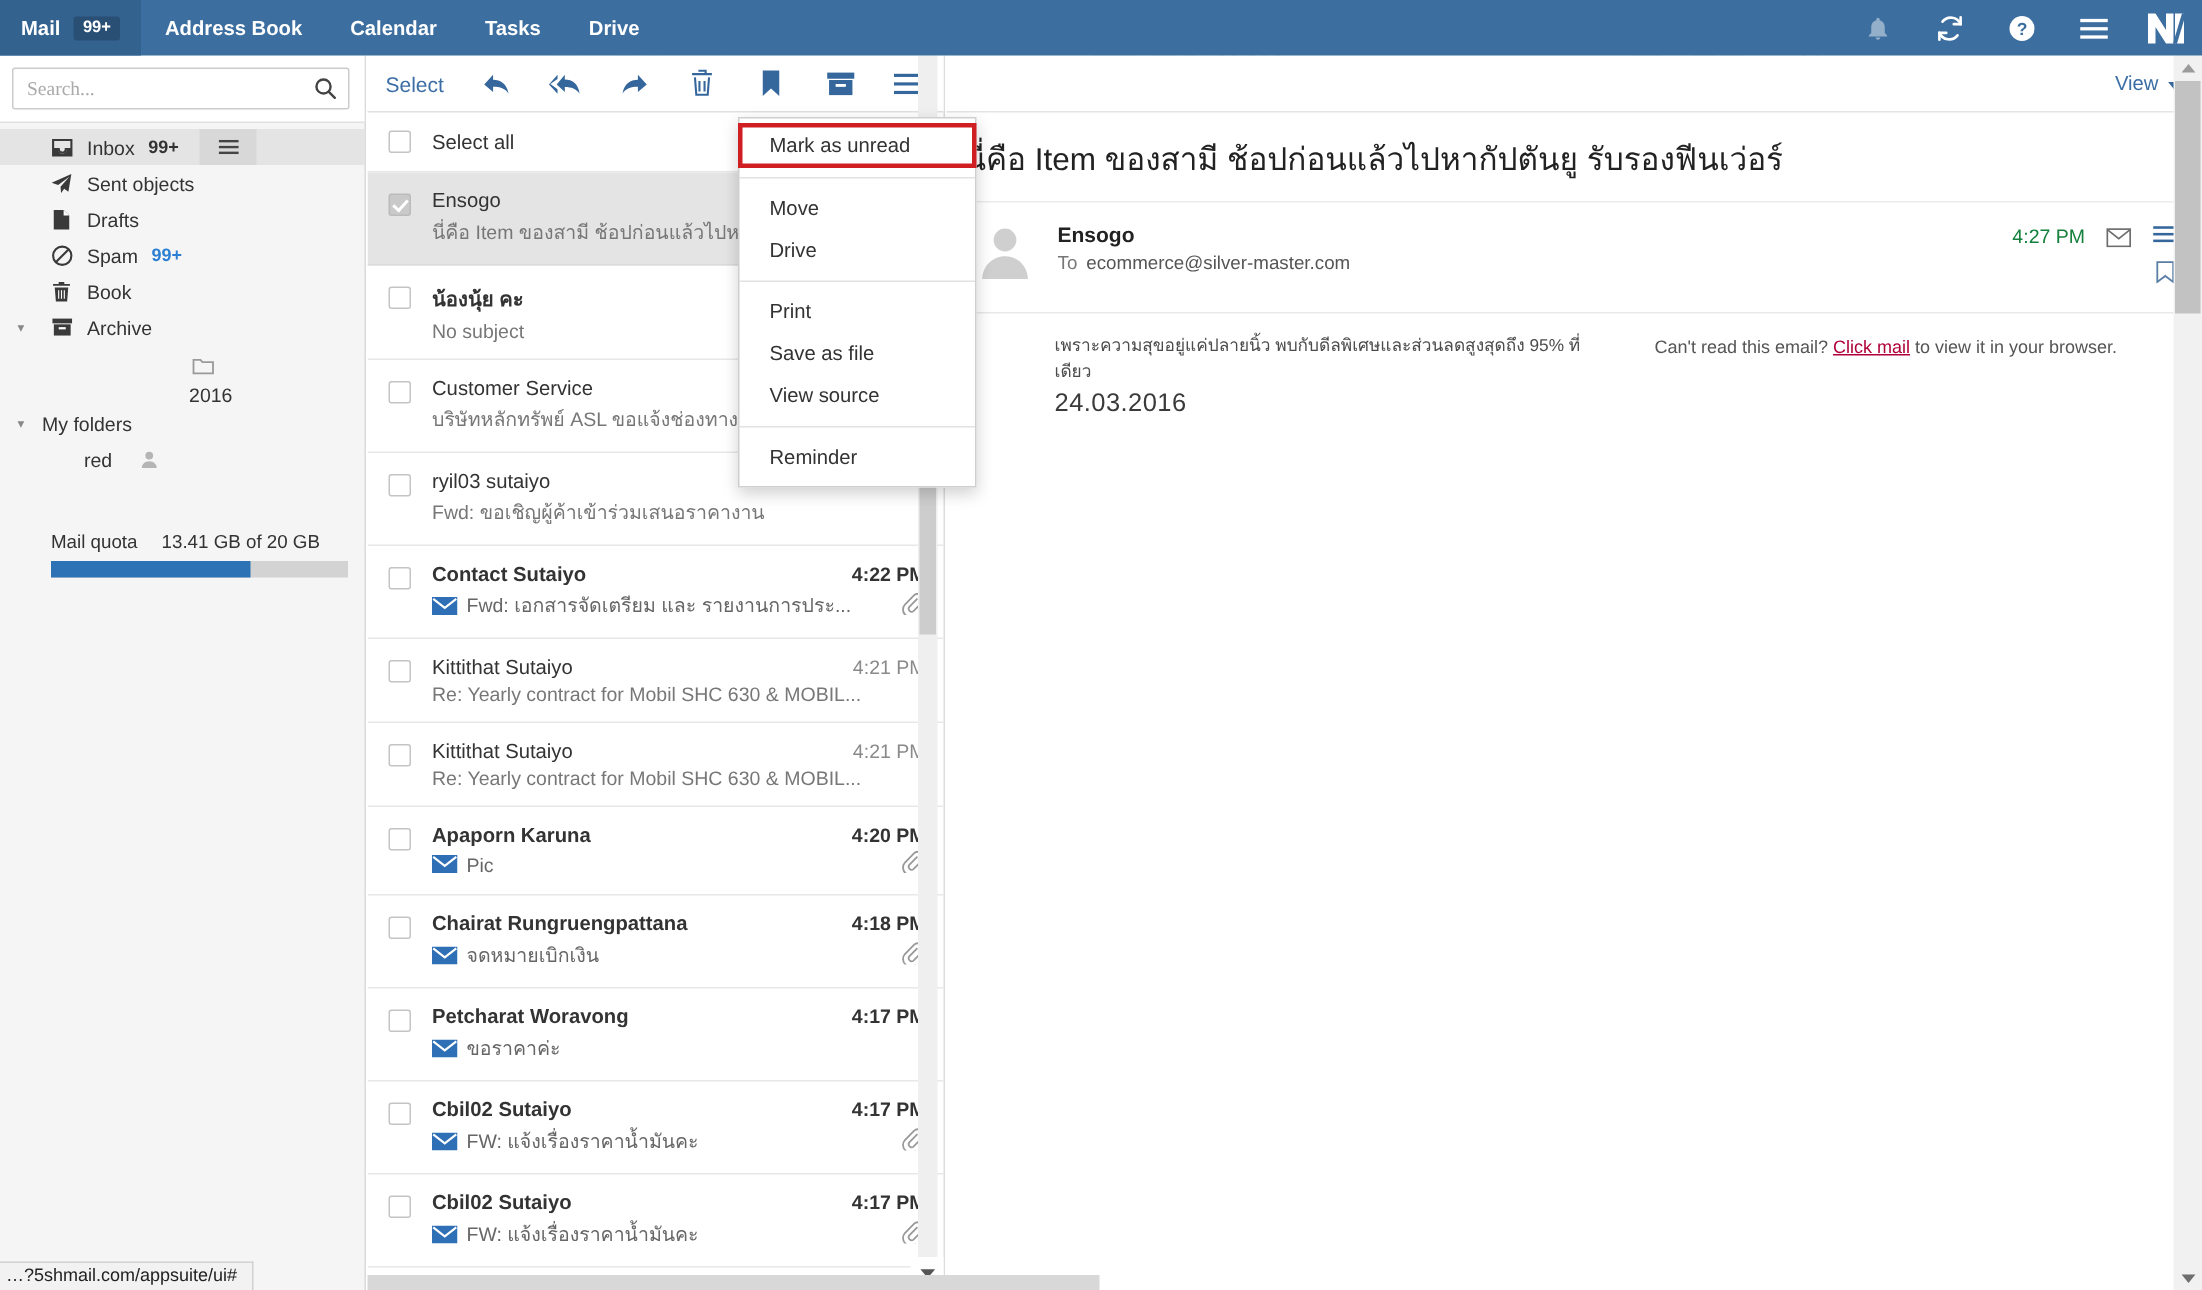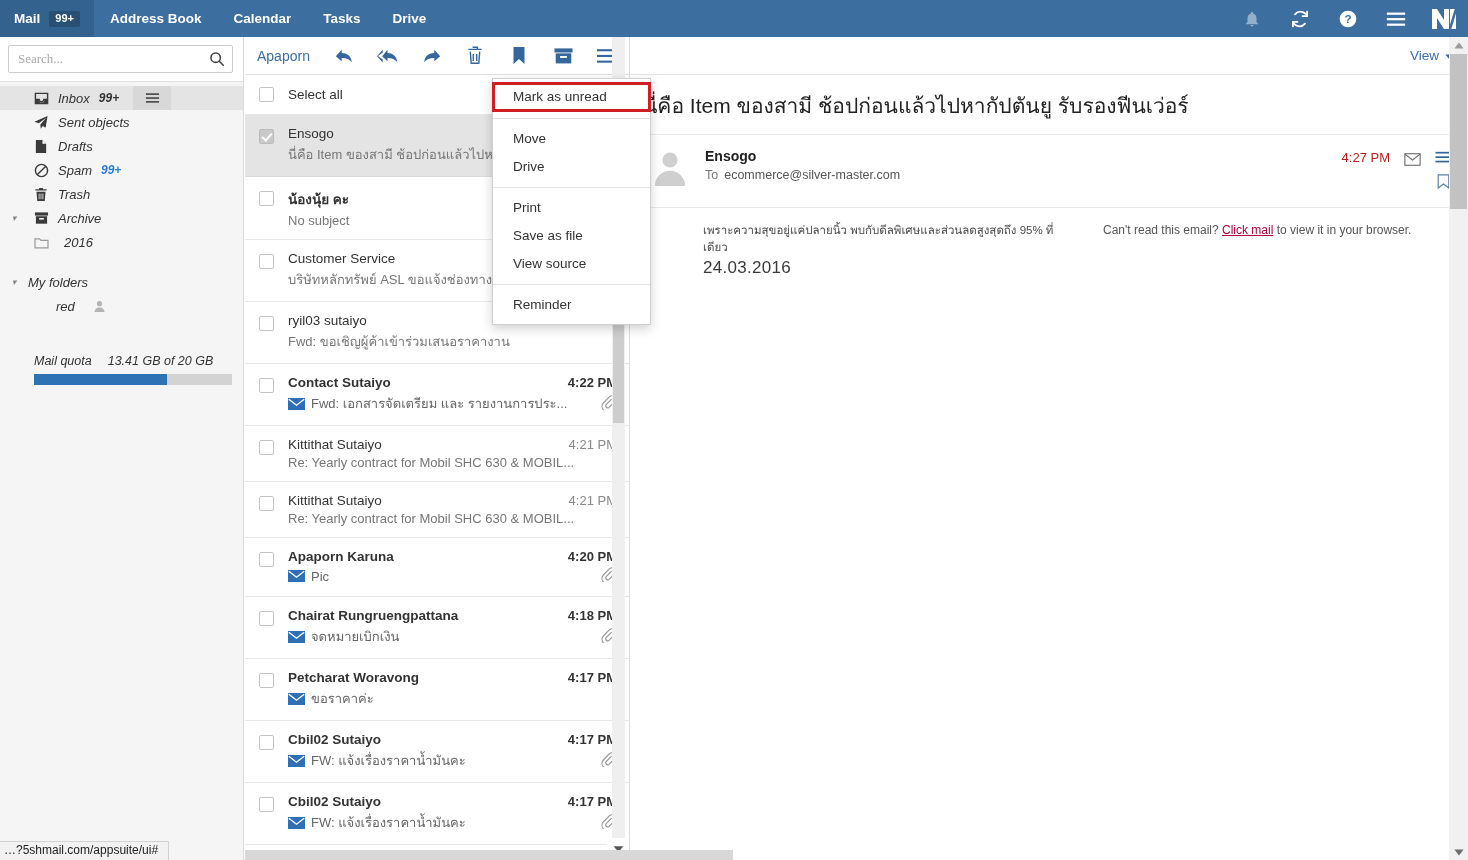--- a/index.html
+++ b/index.html
@@ -102,21 +102,21 @@
     font-size: 13px;
     color: #555;
     font-family: Liberation Serif, serif;
     background: transparent;
   }
   .search-box input::placeholder { color: #aaa; }
   .search-ico {
     position: absolute; right: 7px; top: 5px;
   }
 
-  .folders { padding-top: 4px; position: relative; font-style: italic; }
+  .folders { padding-top: 4px; position: relative; }
   .frow {
     display: flex; align-items: center;
     height: 24px;
     font-size: 13px;
     color: #333;
     cursor: pointer;
     padding-left: 0;
   }
   .frow .twisty {
     width: 28px; text-align: center;
@@ -133,21 +133,21 @@
   .frow.active { background: #e4e4e4; }
   .count-dark { color: #333; }
   .count-blue { color: #2a7fd4; }
   .burger-box {
     width: 38px; height: 24px;
     margin-left: 14px;
     background: #d8d8d8;
     display: flex; align-items: center; justify-content: center;
     cursor: pointer;
   }
-  .frow.sub { padding-left: 28px; }
+  .frow.sub { padding-left: 28px; flex-direction: column; }
   .myfolders {
     margin-top: 16px;
   }
   .frow.myf { font-size: 13px; color: #333; }
   .frow.myf .fname { padding-left: 0; }
   .frow.redrow { padding-left: 56px; }
   .quota {
     margin-top: 22px;
     padding: 0 10px 0 34px;
     font-size: 12.5px;
@@ -320,21 +320,21 @@
     flex: 0 0 38px;
   }
   .mh-main { flex: 1; }
   .mh-from { font-size: 14px; color: #222; font-weight: bold; }
   .mh-to { font-size: 12.5px; color: #555; margin-top: 4px; }
   .mh-to .lbl { color: #777; margin-right: 6px; }
   .mh-right {
     display: flex; align-items: flex-start; gap: 14px;
     padding-top: 2px;
   }
-  .mh-time { font-size: 13px; color: #b91c1c; }
+  .mh-time { font-size: 13px; color: #15803d; }
   .mh-icons { display: flex; flex-direction: column; align-items: center; gap: 6px; }
 
   .mail-body {
     position: relative;
     padding: 14px 0 0 0;
     height: 520px;
     overflow: hidden;
   }
   .body-inner {
     display: flex;
@@ -653,21 +653,21 @@
       </div>
 
       <div class="frow">
         <span class="twisty"></span>
         <span class="ficon">
           <svg width="14" height="15" viewBox="0 0 14 16" fill="#3a3a3a">
               <path d="M5 1h4v1.4h4v1.4H1V2.4h4zM2.2 5h9.6l-.8 10H3z"></path>
               <path d="M5 7v6M7 7v6M9 7v6" stroke="#fff" stroke-width=".8"></path>
             </svg>
         </span>
-        <span class="fname">Trash</span>
+        <span class="fname">Book</span>
       </div>
 
       <div class="frow">
         <span class="twisty">▾</span>
         <span class="ficon">
           <svg width="15" height="14" viewBox="0 0 16 15" fill="#3a3a3a">
               <rect x="1" y="1.5" width="14" height="3.4"></rect>
               <rect x="2" y="5.6" width="12" height="8"></rect>
               <rect x="5.5" y="7.6" width="5" height="1.6" fill="#fff"></rect>
             </svg>
@@ -708,21 +708,21 @@
         <div class="quota-bar">
           <div class="quota-fill" id="quota-fill" style="width: 67%;"></div>
         </div>
       </div>
     </div>
   </div>
 
   <div class="listcol">
 
     <div class="toolbar">
-      <div class="compose">Apaporn</div>
+      <div class="compose">Select</div>
 
       <div class="tb2-icon">
         <svg width="20" height="18" viewBox="0 0 22 18" fill="#35679c">
             <path d="M8.5 2.2v3.6C14 6 18.5 8.4 19.8 16c-2.4-3.5-6.2-4.9-11.3-4.9v3.7L2 9.4z"></path>
           </svg>
       </div>
       <div class="tb2-icon">
         <svg width="22" height="18" viewBox="0 0 24 18" fill="#35679c">
             <path d="M6.2 2.2v3.2L1 9l5.2 3.8V16L0 9.4z"></path>
             <path d="M11.5 2.2v3.6C17 6 21 8.4 22.3 16c-2.4-3.5-6-4.9-10.8-4.9v3.7L5.6 9.4z"></path>

